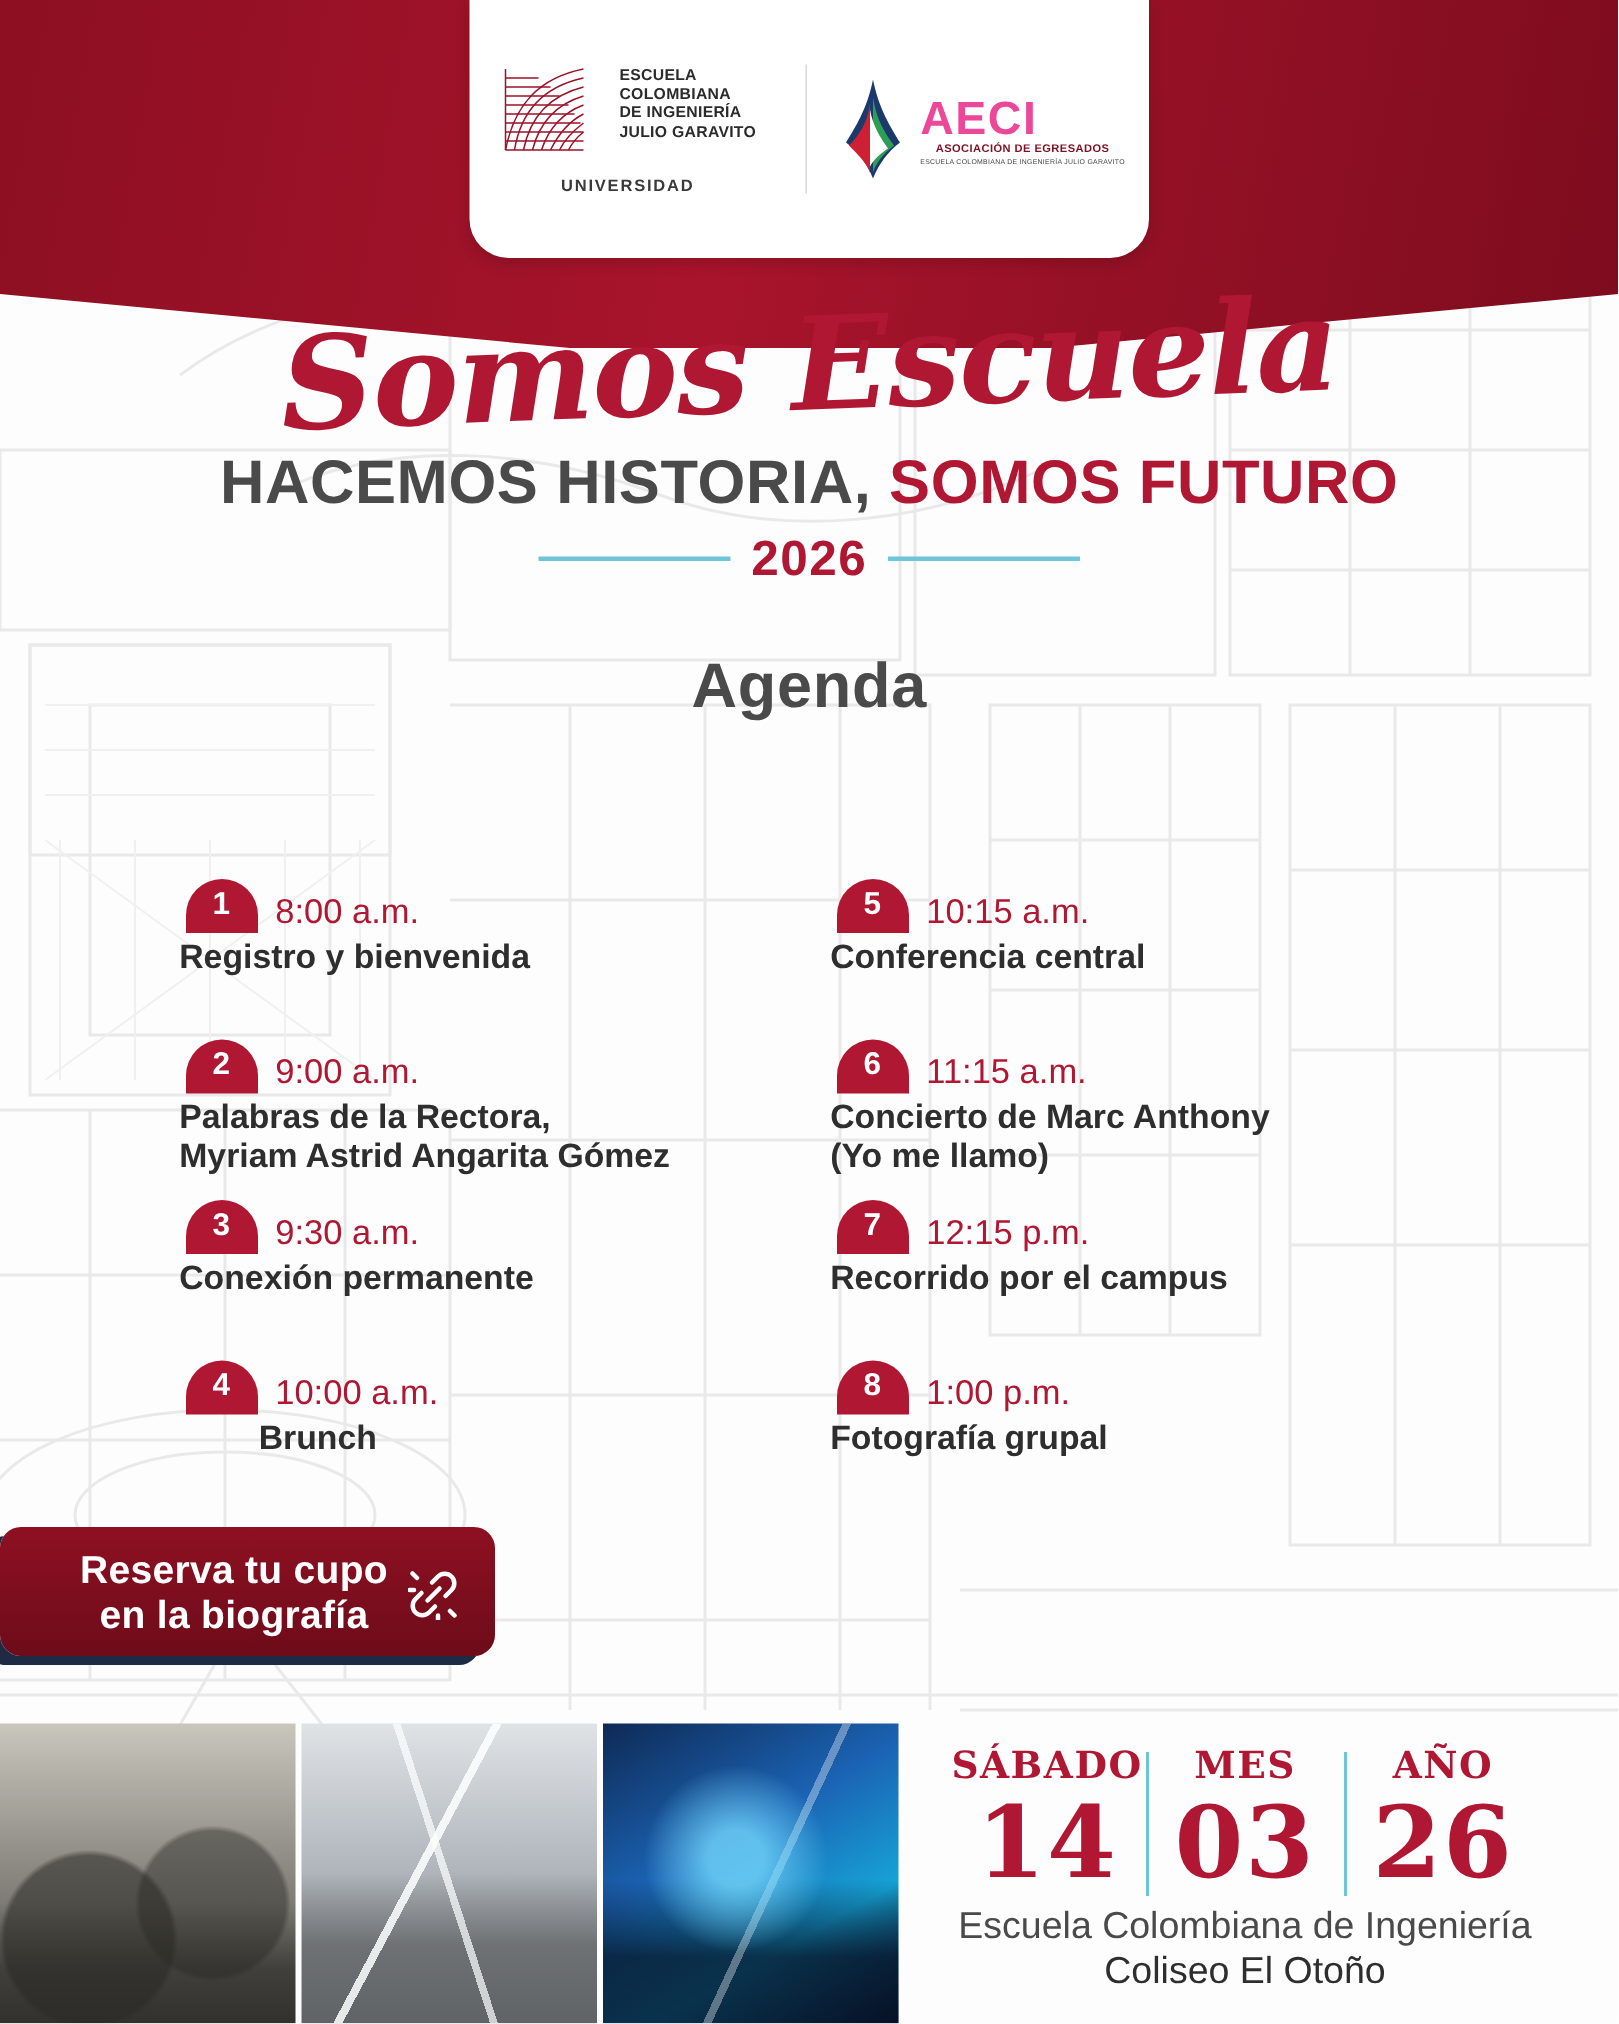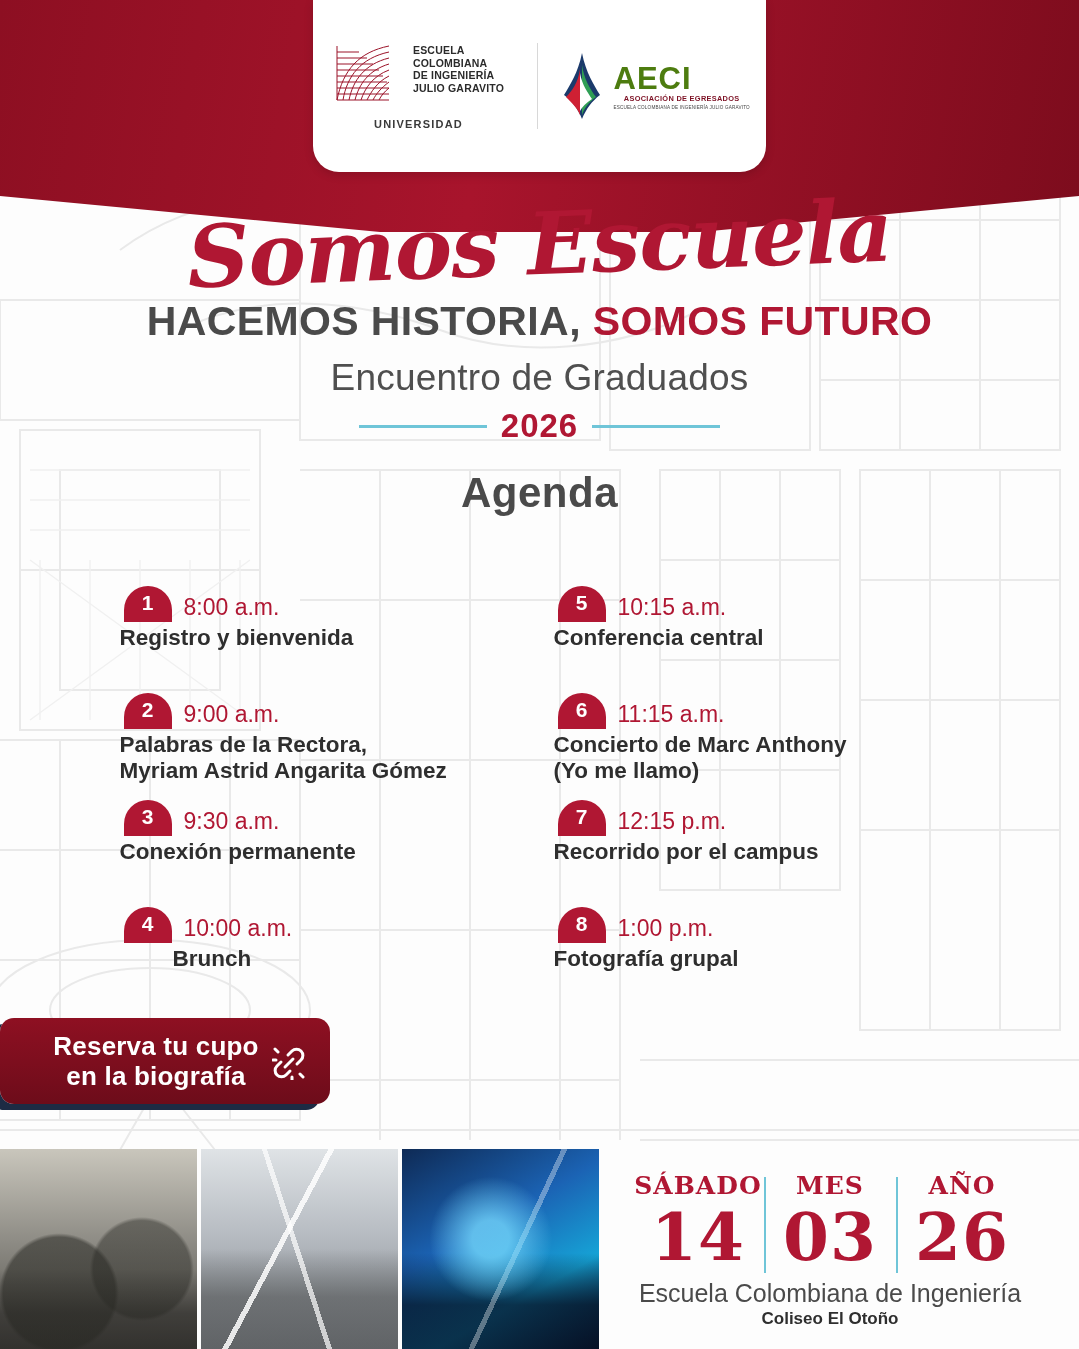--- a/index.html
+++ b/index.html
@@ -49,21 +49,21 @@
     letter-spacing:.2px;text-align:left;padding-top:2px;
   }
   .ec-univ{
     margin-top:14px;font-size:11px;font-weight:bold;color:#3a3a3a;letter-spacing:1.2px;
   }
   .logo-div{width:1px;height:86px;background:#d8d8d8;}
   .logo-right{display:flex;align-items:center;gap:6px;width:205px;}
   .aeci-mark{width:52px;height:70px;}
   .aeci-text{display:flex;flex-direction:column;}
   .aeci-word{
-    font-size:31px;font-weight:bold;color:#4d7c0f;letter-spacing:1px;line-height:31px;
+    font-size:31px;font-weight:bold;color:#ec4899;letter-spacing:1px;line-height:31px;
   }
   .aeci-sub1{font-size:7.4px;font-weight:bold;color:#7d1124;letter-spacing:.3px;text-align:center;}
   .aeci-sub2{font-size:4.6px;color:#444;letter-spacing:.2px;margin-top:2px;}
 
   
   .headline{
     position:absolute;top:196px;left:0;width:1079px;z-index:5;text-align:center;
   }
   .script-title{
     font-family:"DejaVu Serif", serif;
@@ -86,21 +86,21 @@
     margin-top:12px;font-size:37px;color:#4f4f4f;letter-spacing:.2px;
   }
   .year-row{
     margin-top:8px;display:flex;align-items:center;justify-content:center;gap:14px;
   }
   .year-line{width:128px;height:3px;background:#6fc5d8;}
   .year{
     font-size:33px;font-weight:bold;color:#b01733;letter-spacing:1px;
   }
   .agenda-title{
-    margin-top:24px;font-size:42px;font-weight:bold;color:#4a4a4a;letter-spacing:.5px;
+    margin-top:42px;font-size:42px;font-weight:bold;color:#4a4a4a;letter-spacing:.5px;
   }
 
   
   .agenda{
     position:absolute;top:586px;left:0;width:1079px;z-index:5;
     display:grid;grid-template-columns:420px 420px;
     column-gap:0px;row-gap:0px;
     justify-content:center;
   }
   .a-item{height:107px;position:relative;}
@@ -185,21 +185,21 @@
   }
   .date-lbl{
     font-family:"DejaVu Serif", serif;
     font-size:25px;font-weight:bold;color:#b01733;letter-spacing:1px;line-height:30px;
   }
   .date-num{
     font-family:"DejaVu Serif", serif;
     font-size:66px;font-weight:bold;color:#b01733;line-height:72px;letter-spacing:1px;
   }
   .place1{font-size:25px;color:#4a4a4a;margin-top:6px;}
-  .place2{font-size:17px;color:#2e2e2e;font-weight:bold;margin-top:1px;}
+  .place2{font-size:25px;color:#2e2e2e;font-weight:normal;margin-top:1px;}
 </style>
 </head>
 <body>
 
 <div class="poster">
 
   <div class="bg-sketch">
     <svg viewBox="0 0 1079 1349" preserveAspectRatio="none" xmlns="http://www.w3.org/2000/svg">
       <g stroke="#d9d9d9" stroke-width="2" fill="none">
         <rect x="20" y="430" width="240" height="300"></rect>
@@ -278,21 +278,20 @@
       </div>
     </div>
   </div>
 
   <div class="headline">
     <div class="script-title">Somos Escuela</div>
     <div class="subhead">
       <span class="dark">HACEMOS HISTORIA,</span>
       <span class="red">SOMOS FUTURO</span>
     </div>
-    <div class="enc">Encuentro de Graduados</div>
     <div class="year-row">
       <div class="year-line"></div>
       <div class="year">2026</div>
       <div class="year-line"></div>
     </div>
     <div class="agenda-title">Agenda</div>
   </div>
 
   <div class="agenda">
     <div class="a-item col-left">

